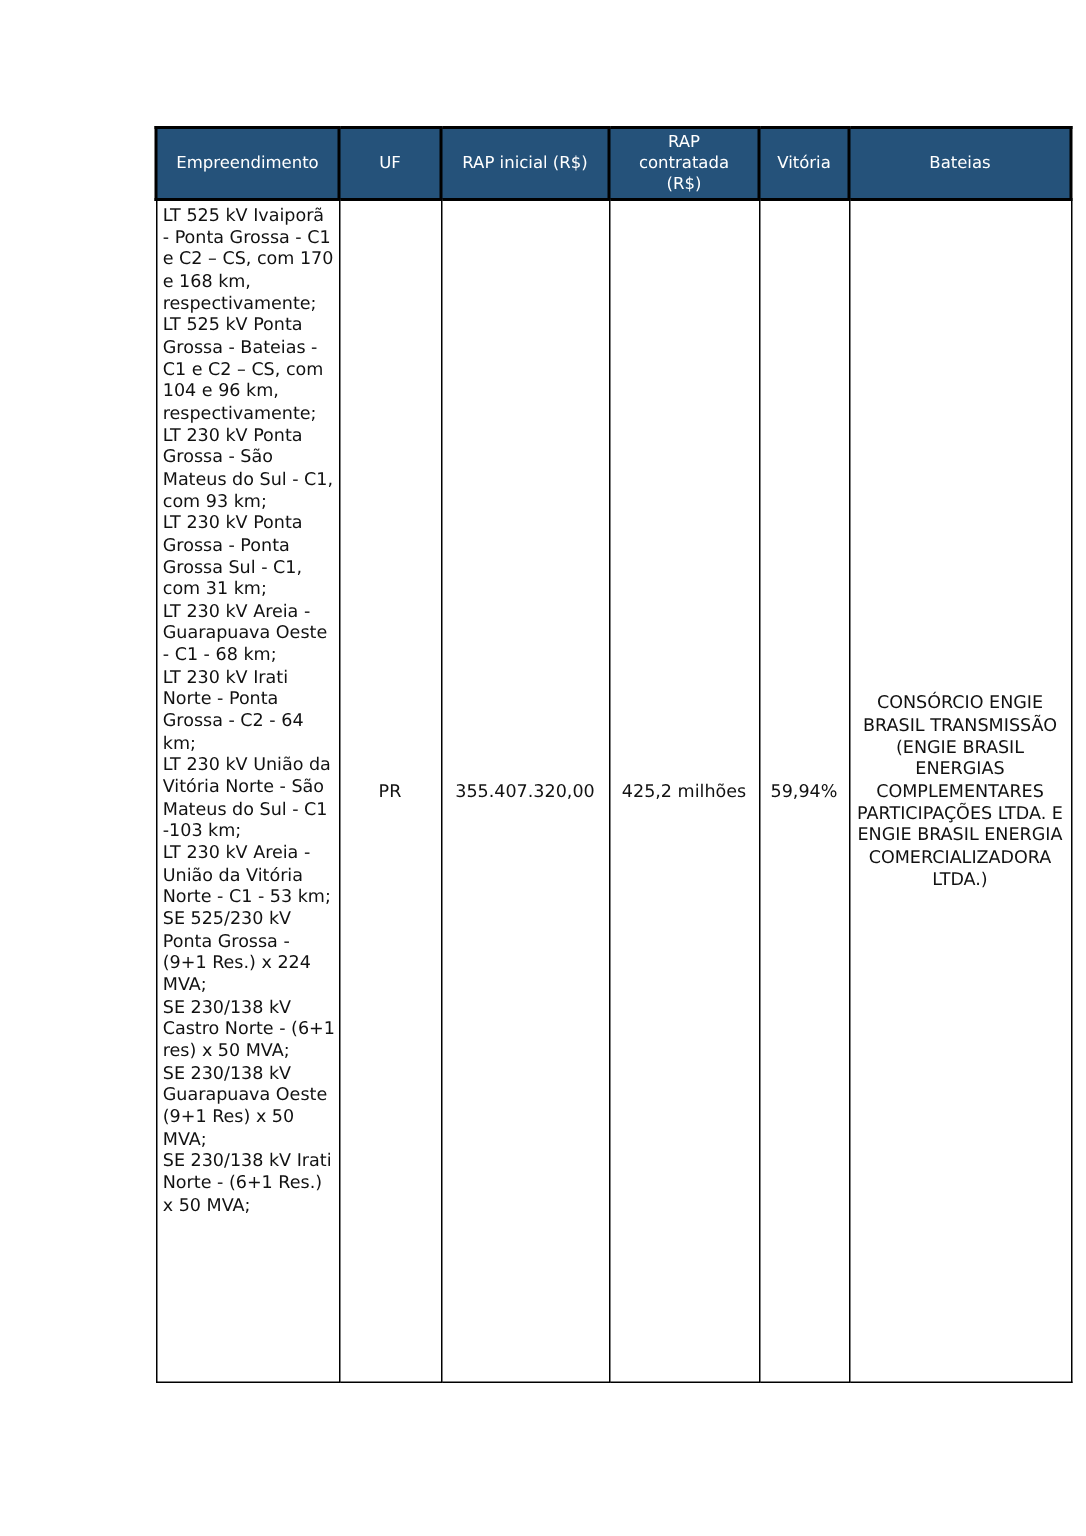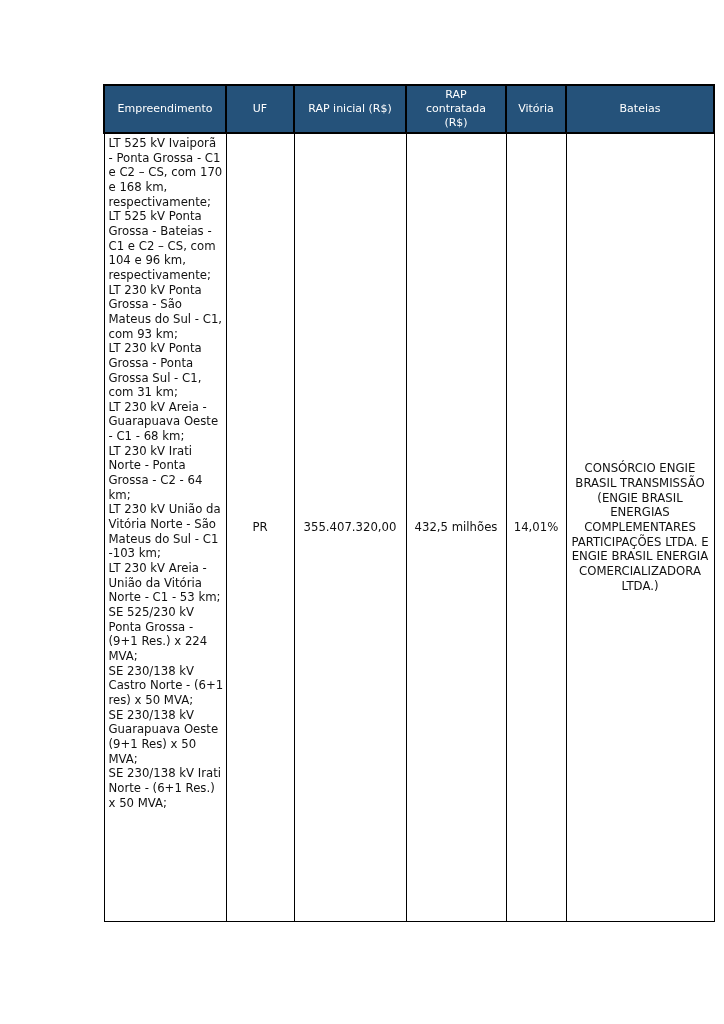--- a/index.html
+++ b/index.html
@@ -98,19 +98,19 @@
 LT 230 kV Areia - Guarapuava Oeste - C1 - 68 km;
 LT 230 kV Irati Norte - Ponta Grossa - C2 - 64 km;
 LT 230 kV União da Vitória Norte - São Mateus do Sul - C1 -103 km;
 LT 230 kV Areia - União da Vitória Norte - C1 - 53 km;
 SE 525/230 kV Ponta Grossa - (9+1 Res.) x 224 MVA;
 SE 230/138 kV Castro Norte - (6+1 res) x 50 MVA;
 SE 230/138 kV Guarapuava Oeste (9+1 Res) x 50 MVA;
 SE 230/138 kV Irati Norte - (6+1 Res.) x 50 MVA;</td>
         <td class="cell-uf">PR</td>
         <td class="cell-rap-inicial">355.407.320,00</td>
-        <td class="cell-rap-contratada">432,5 milhões</td>
-        <td class="cell-desagio">14,01%</td>
+        <td class="cell-rap-contratada">425,2 milhões</td>
+        <td class="cell-desagio">59,94%</td>
         <td class="cell-vencedor">CONSÓRCIO ENGIE BRASIL TRANSMISSÃO (ENGIE BRASIL ENERGIAS COMPLEMENTARES PARTICIPAÇÕES LTDA. E ENGIE BRASIL ENERGIA COMERCIALIZADORA LTDA.)</td>
       </tr>
     </tbody>
   </table>
 </div>
 
 </body></html>

